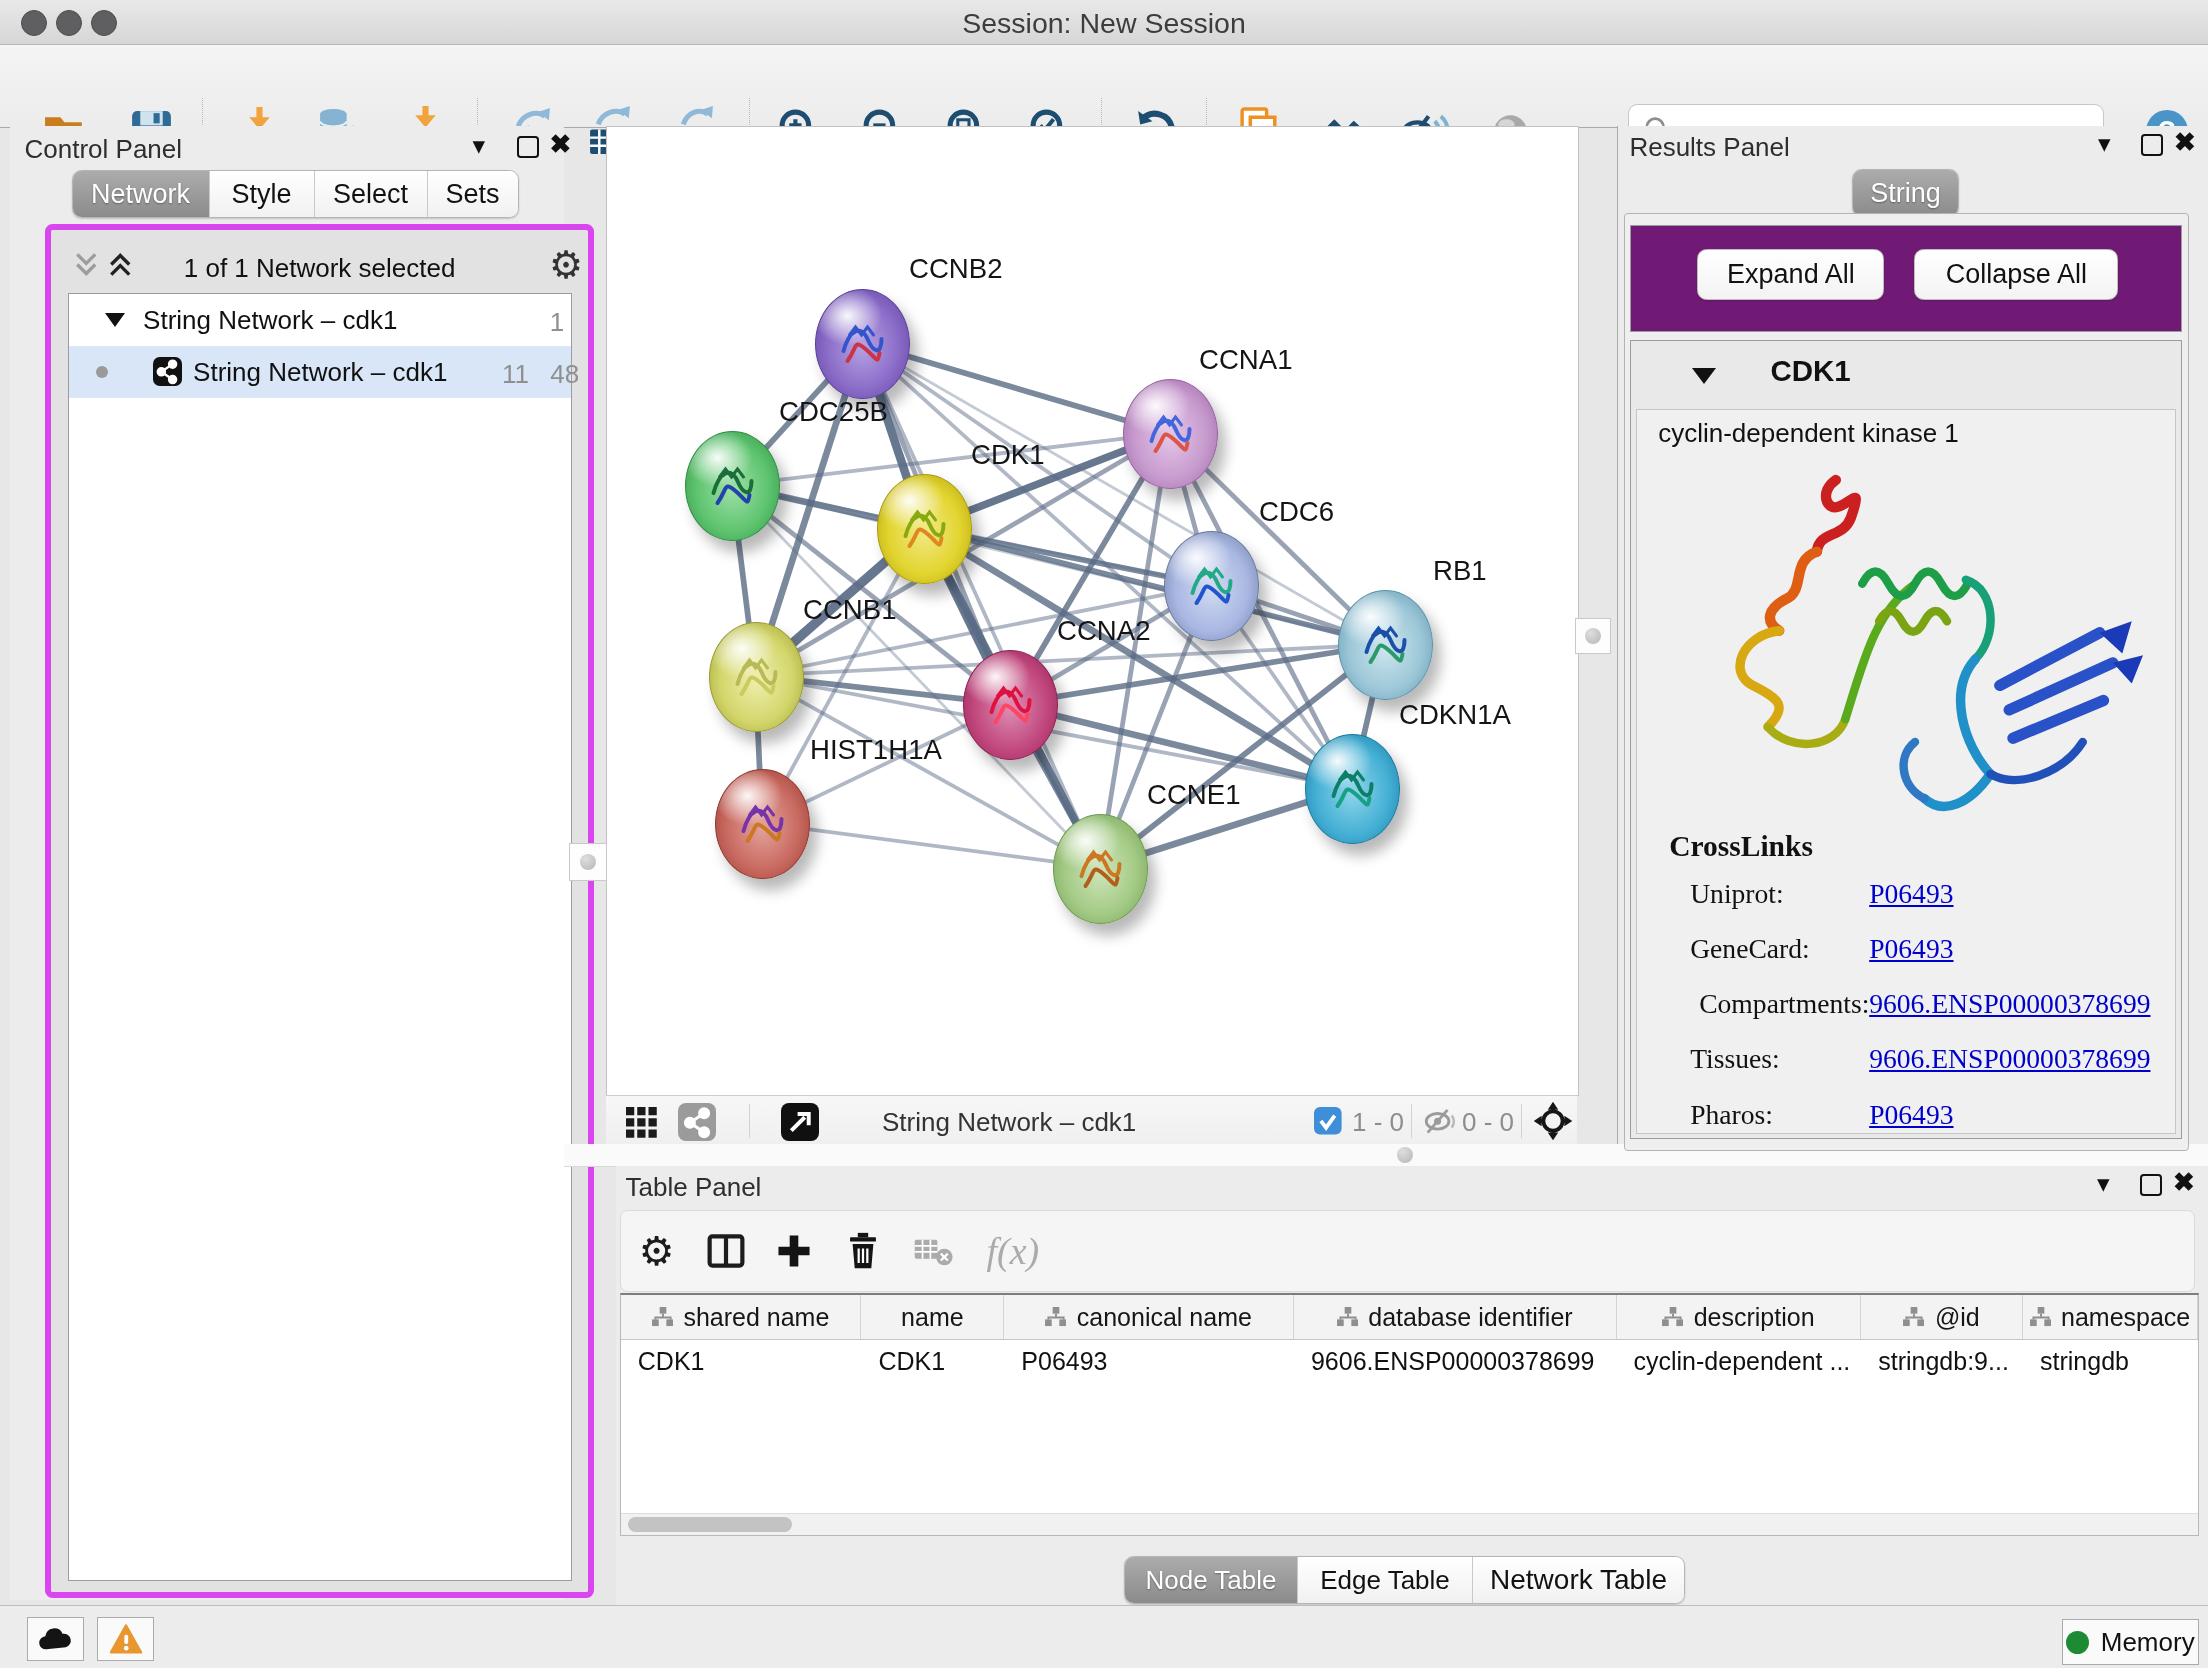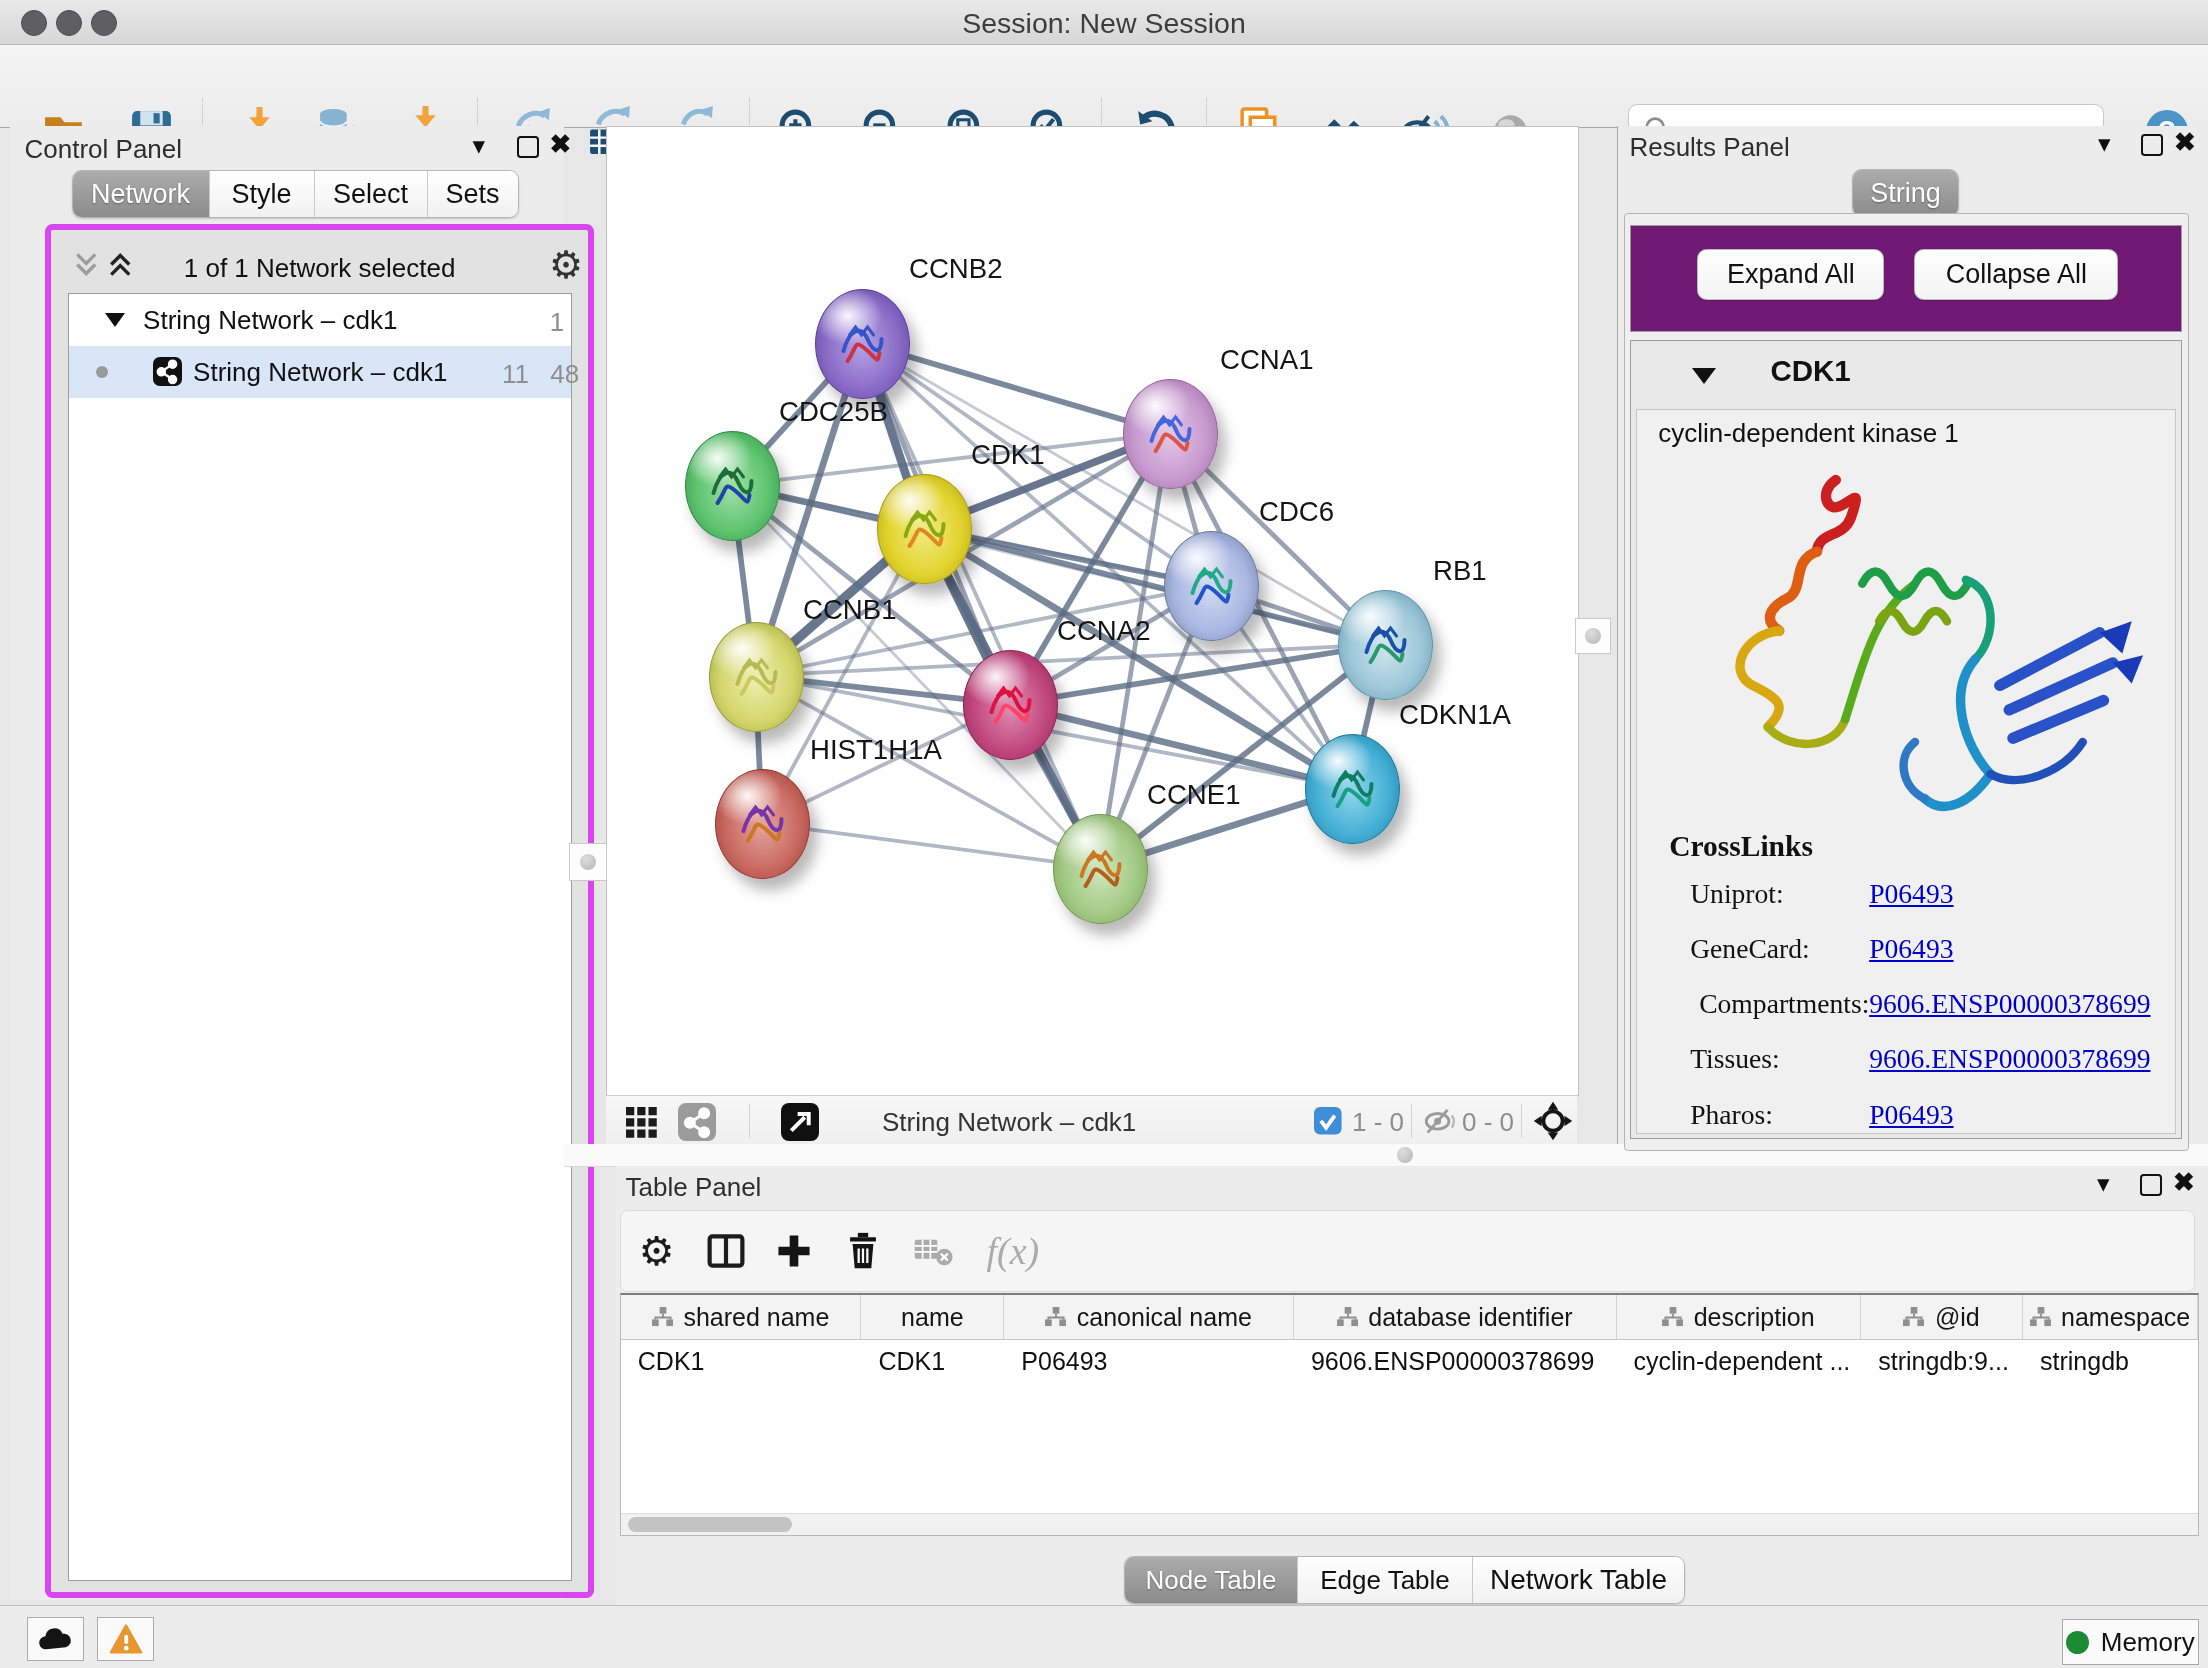--- a/index.html
+++ b/index.html
@@ -392,21 +392,21 @@
     <span class="nlabel" style="left: 302px; top: 126px;">CCNB2</span>
     <div class="nnode" style="left: 516px; top: 252px; background: radial-gradient(62% 45% at 34% 24%, rgba(255, 255, 255, 0.95), rgba(255, 255, 255, 0) 60%), radial-gradient(at 50% 52%, rgb(227, 198, 232) 0%, rgb(199, 154, 206) 55%, rgb(150, 98, 159) 100%); border: 1.9px solid rgb(150, 98, 159);">
       <svg width="61" height="70" viewBox="0 0 60 70" style="position:absolute;left:15px;top:19px">
         <g fill="none" stroke-linecap="round">
           <path d="M12 42 C18 20,30 16,36 30 S50 46,50 30" stroke="#4466dd" stroke-width="4"></path>
           <path d="M16 52 C26 38,22 30,34 40 S46 56,48 44" stroke="#dd5544" stroke-width="4"></path>
           <path d="M18 26 l6 -8 6 8 6 -8 6 8" stroke="#4466dd" stroke-width="3"></path>
         </g>
       </svg>
     </div>
-    <span class="nlabel" style="left: 613px; top: 217px;">CCNA1</span>
+    <span class="nlabel" style="left: 592px; top: 217px;">CCNA1</span>
     <div class="nnode" style="left: 78px; top: 304px; background: radial-gradient(62% 45% at 34% 24%, rgba(255, 255, 255, 0.95), rgba(255, 255, 255, 0) 60%), radial-gradient(at 50% 52%, rgb(159, 224, 168) 0%, rgb(94, 196, 111) 55%, rgb(45, 140, 66) 100%); border: 1.9px solid rgb(45, 140, 66);">
       <svg width="61" height="70" viewBox="0 0 60 70" style="position:absolute;left:15px;top:19px">
         <g fill="none" stroke-linecap="round">
           <path d="M12 42 C18 20,30 16,36 30 S50 46,50 30" stroke="#1a6e3a" stroke-width="4"></path>
           <path d="M16 52 C26 38,22 30,34 40 S46 56,48 44" stroke="#2244aa" stroke-width="4"></path>
           <path d="M18 26 l6 -8 6 8 6 -8 6 8" stroke="#1a6e3a" stroke-width="3"></path>
         </g>
       </svg>
     </div>
     <span class="nlabel" style="left: 172px; top: 269px;">CDC25B</span>

